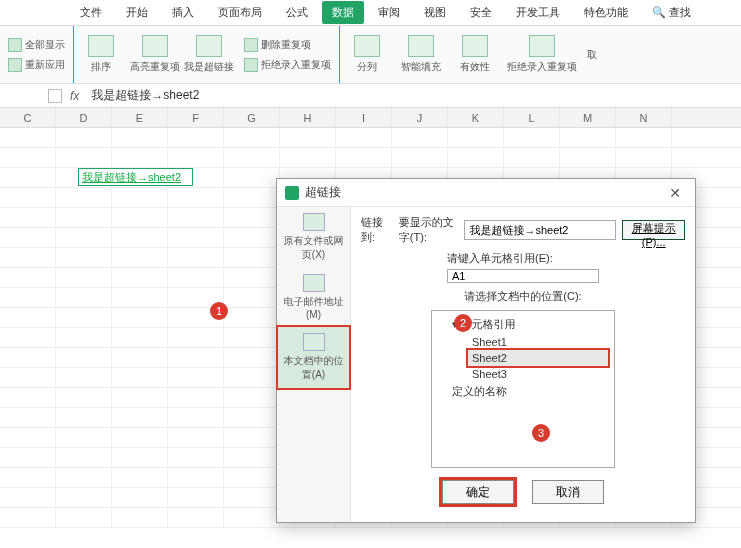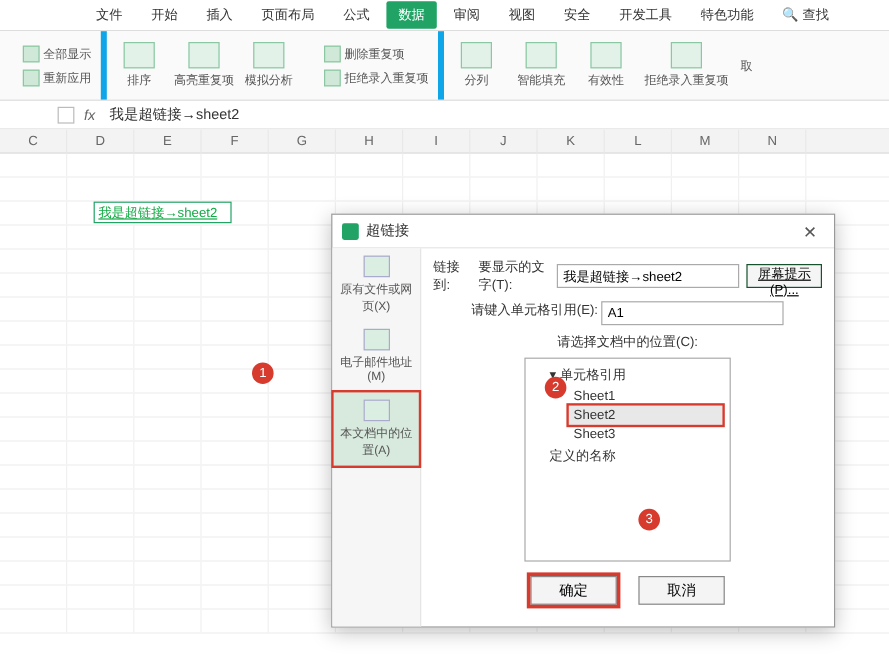--- a/index.html
+++ b/index.html
@@ -5,21 +5,21 @@
   * { box-sizing: border-box; margin: 0; padding: 0; font-family: "Microsoft YaHei", Arial, sans-serif; }
   body { width: 741px; height: 548px; background: #fff; overflow: hidden; position: relative; font-size: 11px; color: #333; }
 
   
   .tabs { display: flex; align-items: center; height: 26px; padding-left: 70px; gap: 4px; border-bottom: 1px solid #ddd; }
   .tab { padding: 4px 10px; cursor: pointer; }
   .tab.active { background: #21a366; color: #fff; border-radius: 2px; }
 
   
   .ribbon { display: flex; height: 58px; border-bottom: 1px solid #ddd; background: #fafafa; }
-  .rgroup { display: flex; flex-direction: column; justify-content: center; padding: 2px 8px; border-right: 5px solid #0ea5e9; gap: 6px; margin-left: 11px; }
+  .rgroup { display: flex; flex-direction: column; justify-content: center; padding: 2px 8px; border-right: 1px solid #0ea5e9; gap: 6px; }
   .ritem { display: flex; align-items: center; gap: 3px; font-size: 10px; color: #555; white-space: nowrap; cursor: pointer; }
   .ritem .ico { width: 14px; height: 14px; background: #cfe8d8; border: 1px solid #8bc7a3; }
   .rbig { display: flex; flex-direction: column; align-items: center; justify-content: center; width:54px; font-size: 10px; color:#555; cursor:pointer; }
   .rbig .ico { width: 26px; height: 22px; background: #e3f2e8; border:1px solid #8bc7a3; margin-bottom:3px; }
 
   
   .fbar { display: flex; align-items: center; height: 24px; border-bottom: 1px solid #ddd; padding: 0 48px; gap: 8px; font-size: 12px; }
   .fbar .fx { font-style: italic; color:#666; }
   .fbar .addr-ico { width:14px; height:14px; border:1px solid #bbb; }
   .fbar .formula { flex:1; padding:2px 4px; }
@@ -46,21 +46,21 @@
   .ltab .ico { width:22px; height:18px; background:#dbeee2; border:1px solid #aac; margin:0 auto 3px; }
   .ltab.sel { background:#d7eadd; border:2px solid #d63b2e; margin:-1px; }
   .dlg-right { flex:1; padding:8px 10px; display:flex; flex-direction:column; gap:6px; font-size:11px;align-items:center; }
   .drow { display:flex; align-items:center; gap:6px; }
   .drow input[type=text] { flex:1; border:1px solid #aaa; height:20px; padding:0 4px; font-size:11px; }
   .btn-sm { border:1px solid #14532d; background:#f5f5f5; height:20px; padding:0 6px; font-size:11px; cursor:pointer;text-decoration:underline; }
   .tree { flex:1; border:1px solid #aaa; background:#fff; padding:4px 6px; overflow:auto; font-size:11px; position:relative; }
   .tree-item { padding:2px 0 2px 14px; cursor:pointer; }
   .tree-sub { padding-left:30px; }
   .tree-sub .ti { padding:2px 4px; }
-  .tree-sub .ti.sel { background:#e8e8e8; outline:2px solid #d63b2e; width:128px; }
+  .tree-sub .ti.sel { background:#e8e8e8; outline:2px solid #d63b2e; width:140px; }
   .dlg-foot { display:flex; justify-content:flex-end; gap:18px; padding:6px 12px 10px; }
   .dlg-foot .btn { border:1px solid #888; background:#f4f4f4; width:72px; height:24px; font-size:12px; cursor:pointer; }
   .dlg-foot .btn.ok { outline:3px solid #d63b2e; }
 
   
   .marker { position:absolute; width:18px; height:18px; border-radius:50%; background:#d63b2e; color:#fff; font-size:11px; text-align:center; line-height:18px; z-index:50; }
   .arrow-svg { position:absolute; z-index:40; pointer-events:none; }
 </style>
 </head>
 <body>
@@ -97,21 +97,21 @@
   <div class="rbig">
       <span class="ico"></span>
       <span>排序</span>
     </div>
   <div class="rbig">
       <span class="ico"></span>
       <span>高亮重复项</span>
     </div>
   <div class="rbig">
       <span class="ico"></span>
-      <span>模拟分析</span>
+      <span>我是超链接</span>
     </div>
   <div class="rgroup">
     <div class="ritem">
         <span class="ico"></span>
         <span>删除重复项</span>
       </div>
     <div class="ritem">
         <span class="ico"></span>
         <span>拒绝录入重复项</span>
       </div>
@@ -465,21 +465,21 @@
         <span>本文档中的位置(A)</span>
       </div>
     </div>
     <div class="dlg-right">
       <div class="drow">
         <span>链接到:</span>
         <span style="margin-left:6px">要显示的文字(T):</span>
         <input type="text" value="我是超链接→sheet2" style="">
         <button class="btn-sm">屏幕提示(P)...</button>
       </div>
-      <div class="drow" style="flex-direction:row; align-items:flex-start; gap:3px">
+      <div class="drow" style="flex-direction:column; align-items:flex-start; gap:3px">
         <span>请键入单元格引用(E):</span>
         <input type="text" style="width: 100%;" value="A1">
       </div>
       <span>请选择文档中的位置(C):</span>
       <div class="tree">
         <div class="tree-item">▾ <span>单元格引用</span></div>
         <div class="tree-sub">
           <div class="ti">Sheet1</div>
           <div class="ti sel">Sheet2</div>
           <div class="ti">Sheet3</div>

